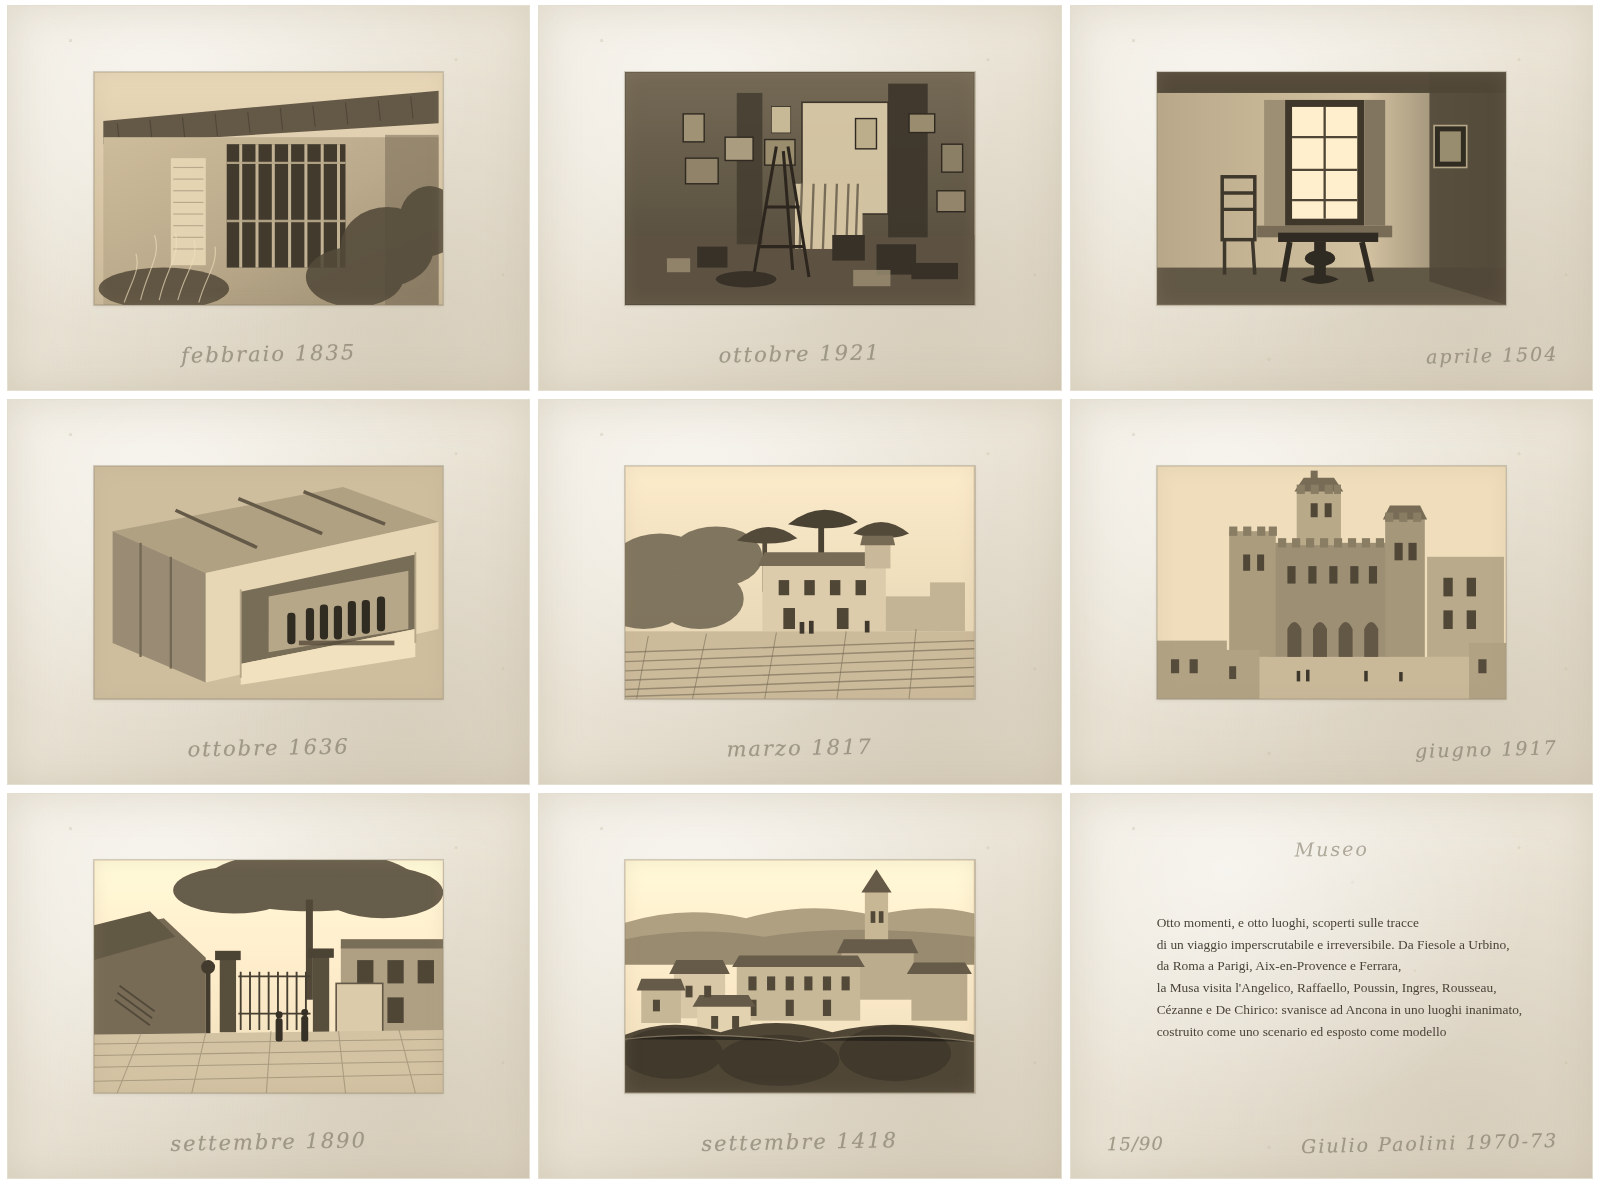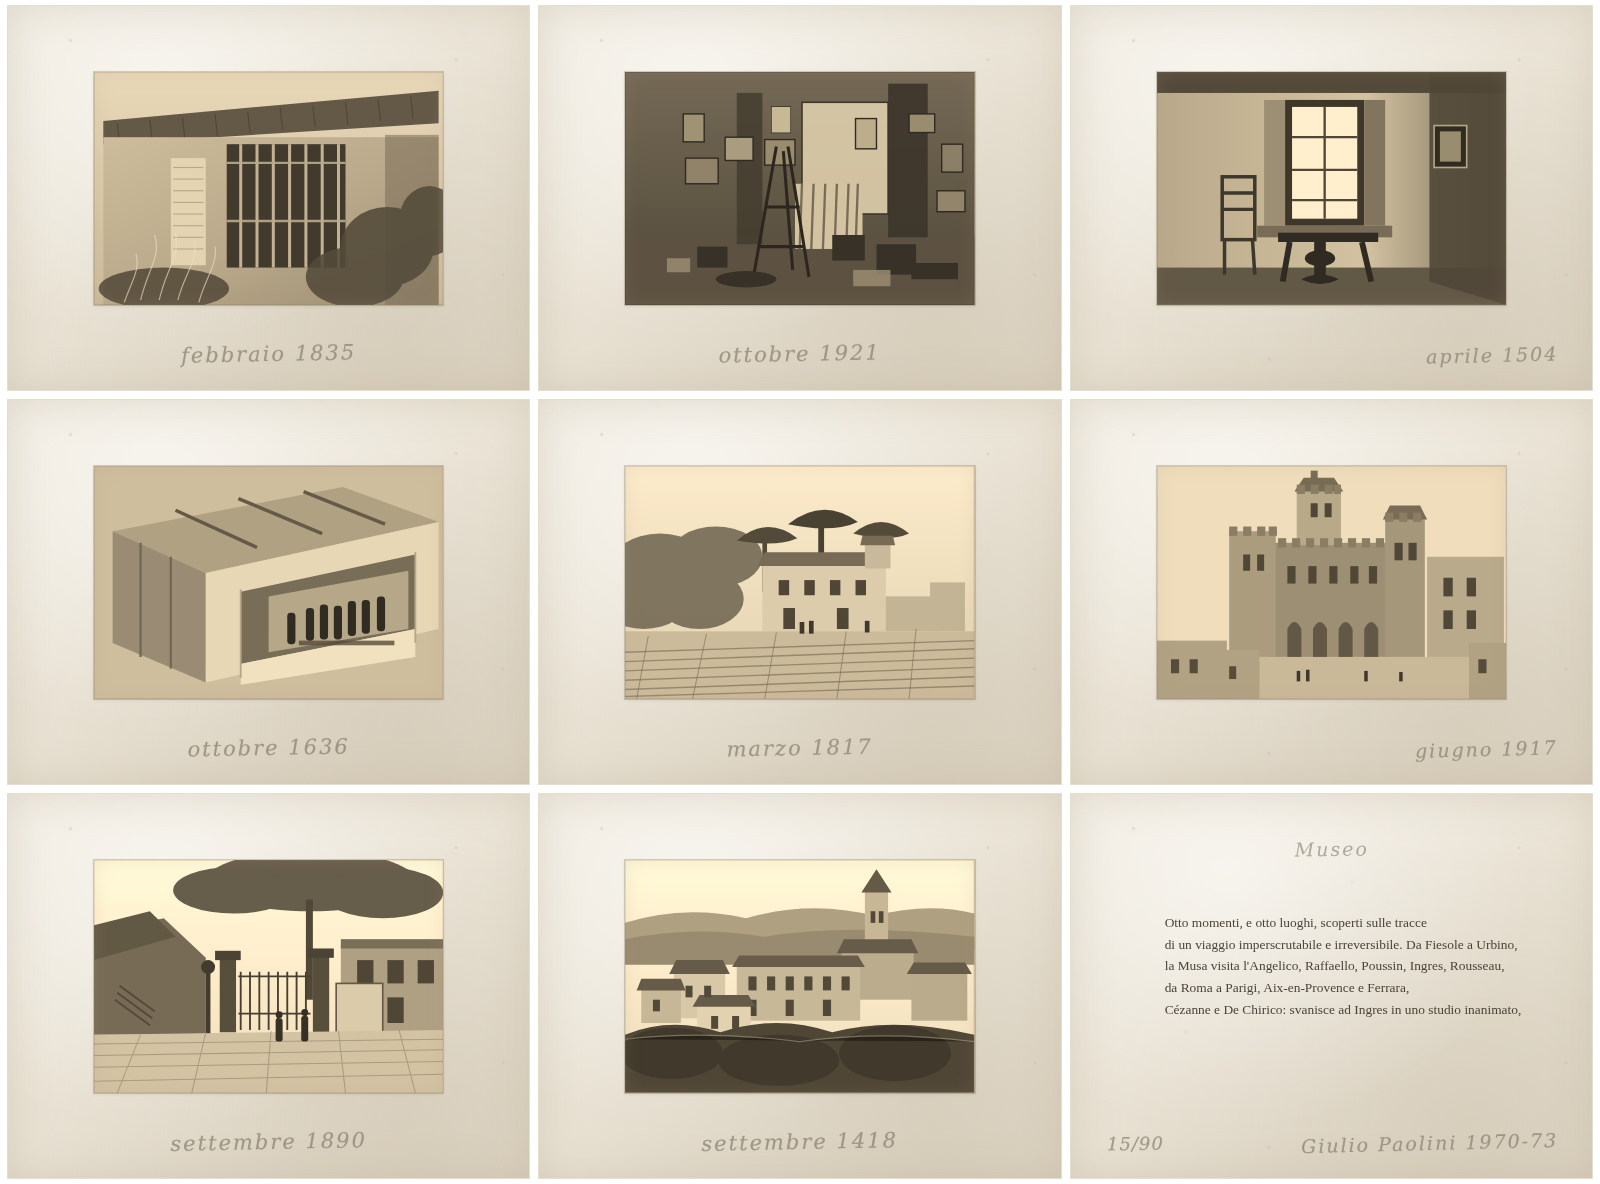--- a/index.html
+++ b/index.html
@@ -121,21 +121,21 @@
     font-size: 19px;
     letter-spacing: 2px;
     color: #938c7b;
     opacity: .7;
     transform: rotate(-0.8deg);
     z-index: 3;
   }
   .colophon-body {
     position: absolute;
     top: 118px;
-    left: 94px;
+    left: 86px;
     right: 52px;
     z-index: 3;
     font-family: "Liberation Serif", serif;
     font-size: 13.4px;
     line-height: 1.62;
     color: #4a4438;
     text-align: left;
   }
   .colophon-body div { white-space: nowrap; }
 
@@ -749,21 +749,22 @@
       <div class="lightbox-edge"></div>
     </div>
     <div class="caption">settembre 1418</div>
   </div>
 
   <div class="plate">
     <div class="colophon-title">Museo</div>
     <div class="colophon-body">
       <div>Otto momenti, e otto luoghi, scoperti sulle tracce</div>
       <div>di un viaggio imperscrutabile e irreversibile. Da Fiesole a Urbino,</div>
+      <div>da Roma a Parigi, Aix-en-Provence e Ferrara,</div>
       <div>la Musa visita l'Angelico, Raffaello, Poussin, Ingres, Rousseau,</div>
-      <div>da Roma a Parigi, Aix-en-Provence e Ferrara,</div>
-      <div>Cézanne e De Chirico: svanisce ad Ingres in uno studio inanimato,</div>
+      <div>Cézanne e De Chirico: svanisce ad Ancona in uno luoghi inanimato,</div>
+      <div>costruito come uno scenario ed esposto come modello</div>
     </div>
     <div class="caption left">15/90</div>
     <div class="caption right">Giulio Paolini 1970-73</div>
   </div>
 
 </div>
 
 </body></html>

